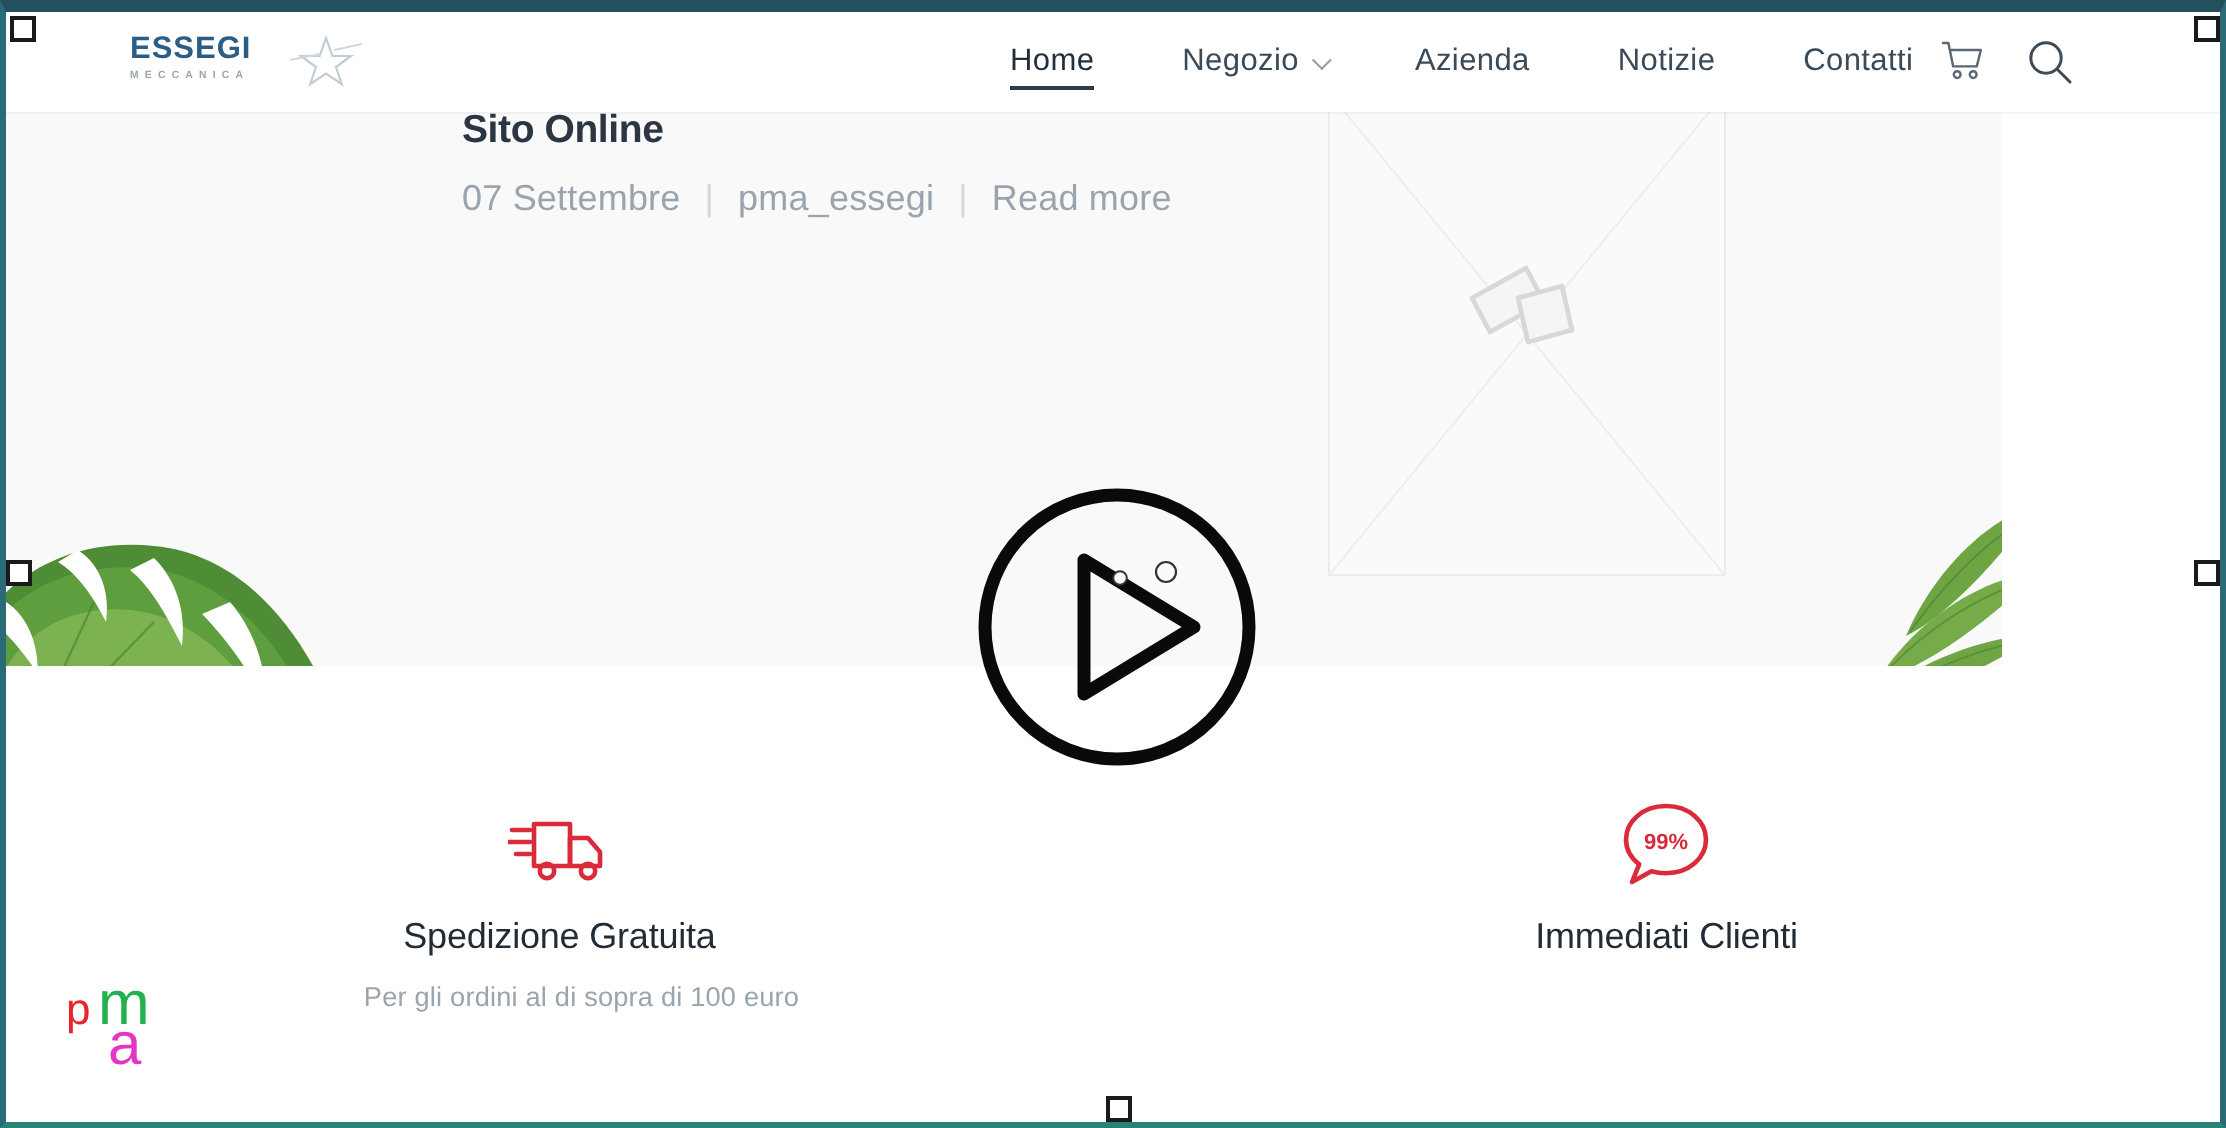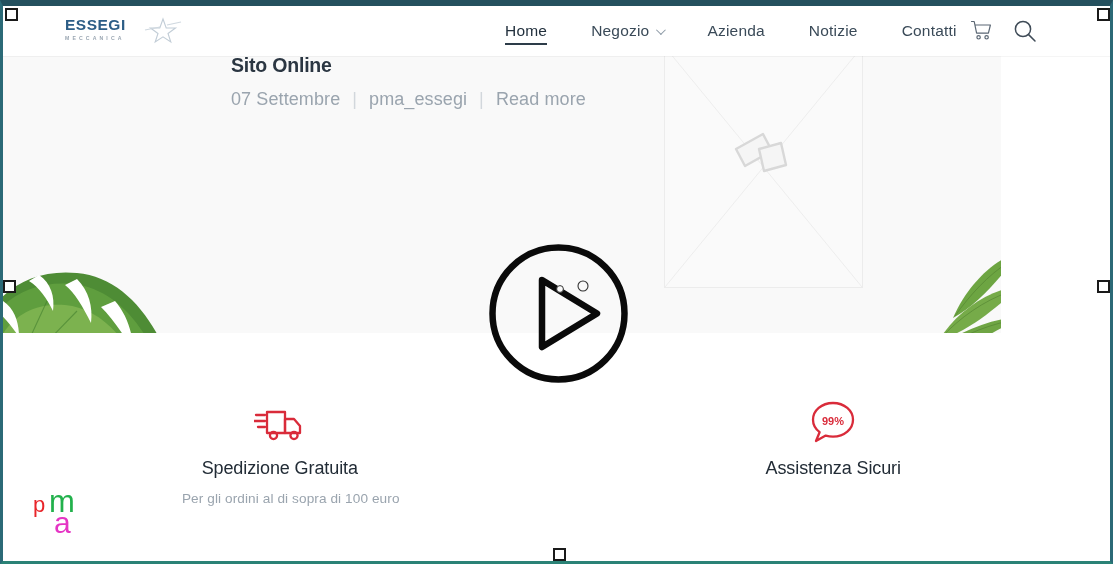--- a/index.html
+++ b/index.html
@@ -407,21 +407,21 @@
 
       <div class="feature-col">
         <div class="feature-icon-wrap">
           <svg width="46" height="44" viewBox="0 0 46 44">
             <path d="M23 3 C34.5 3 43 10.6 43 19.8 C43 29 34.5 36.6 23 36.6
                      C20.4 36.6 17.9 36.2 15.7 35.6 L6 41 L9.6 32.2
                      C5.4 29 3 24.7 3 19.8 C3 10.6 11.5 3 23 3 Z" fill="none" stroke="#d92b3a" stroke-width="2.3" stroke-linejoin="round"></path>
             <text x="23" y="24.6" text-anchor="middle" font-family="Liberation Sans, sans-serif" font-size="11" font-weight="bold" fill="#d92b3a">99%</text>
           </svg>
         </div>
-        <div class="feature-title">Assistenza Sicuri</div>
+        <div class="feature-title">Immediati Clienti</div>
       </div>
 
     </section>
 
     <div id="pma-watermark">
       <span id="pma-p">p</span>
       <span id="pma-m">m</span>
       <span id="pma-a">a</span>
     </div>
 

